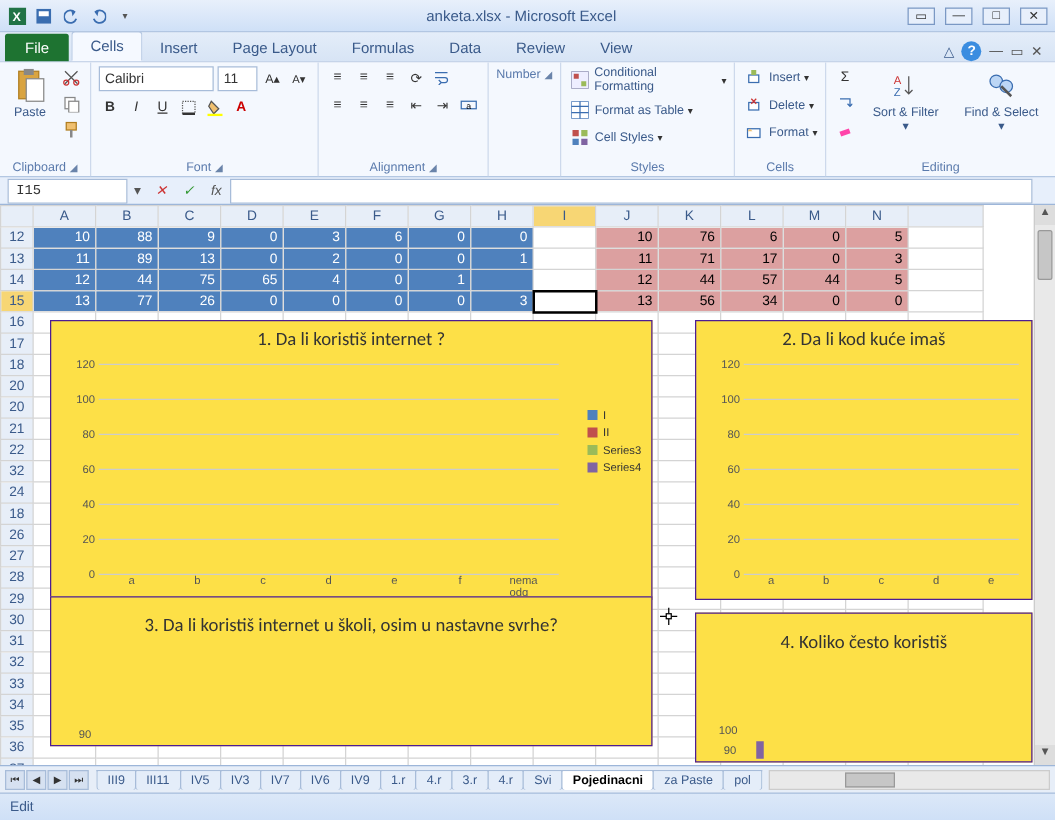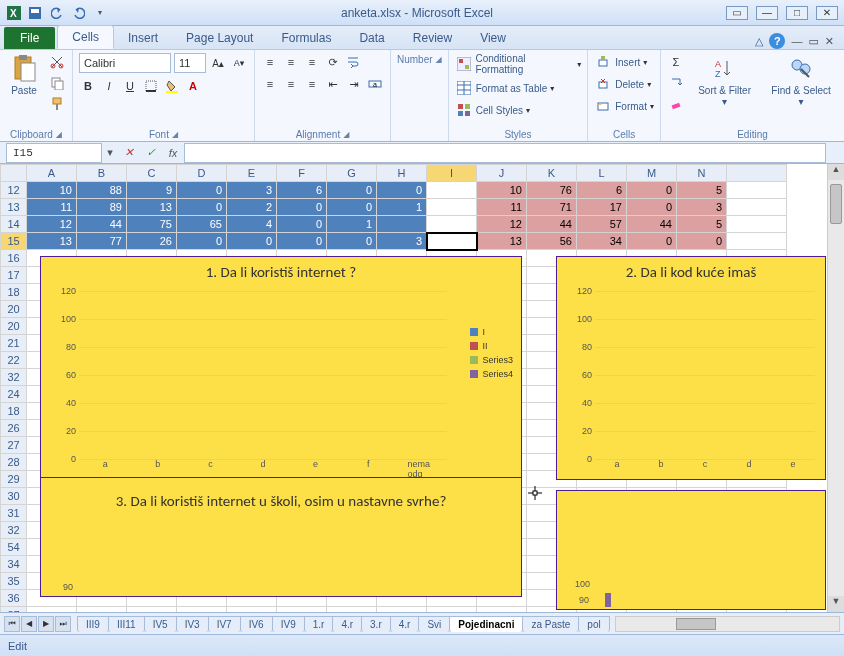--- a/index.html
+++ b/index.html
@@ -830,21 +830,21 @@
             <td></td>
             <td></td>
             <td></td>
             <td></td>
             <td></td>
             <td></td>
           </tr>
         </tbody>
         <tbody>
           <tr>
-            <th class="rowh">54</th>
+            <th class="rowh">33</th>
             <td></td>
             <td></td>
             <td></td>
             <td></td>
             <td></td>
             <td></td>
             <td></td>
             <td></td>
             <td></td>
             <td></td>
@@ -1078,20 +1078,21 @@
           </div>
       </div>
     </div>
 
     <div class="chart" id="chart3" style="left:40px; top:313px; width:482px; height:120px">
       <div class="ctitle" style="padding-top:14px">3. Da li koristiš internet u školi, osim u nastavne svrhe?</div>
       <div style="position:absolute;left:22px;bottom:4px;font-size:9px;color:#555">90</div>
     </div>
 
     <div class="chart" id="chart4" style="left:556px; top:326px; width:270px; height:120px">
+      <div class="ctitle" style="padding-top:14px">4. Koliko često koristiš</div>
       <div style="position:absolute;left:18px;bottom:20px;font-size:9px;color:#555">100</div>
       <div style="position:absolute;left:22px;bottom:4px;font-size:9px;color:#555">90</div>
       <div style="position:absolute;left:48px;bottom:2px;width:6px;height:14px;background:#8064a2"></div>
     </div>
 
     <svg style="position:absolute;left:528px;top:322px" width="14" height="14">
         <path d="M7 0 L7 5 M7 9 L7 14 M0 7 L5 7 M9 7 L14 7" stroke="#000"></path>
         <rect x="5" y="5" width="4" height="4" fill="#fff" stroke="#000"></rect>
       </svg>
   </div>

